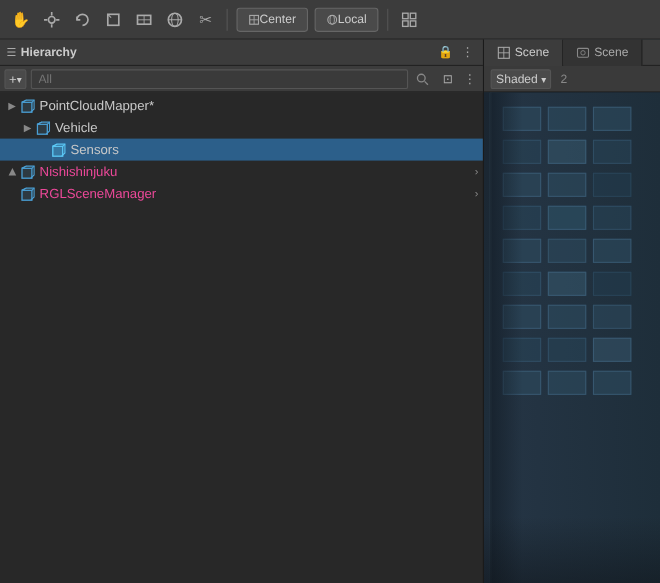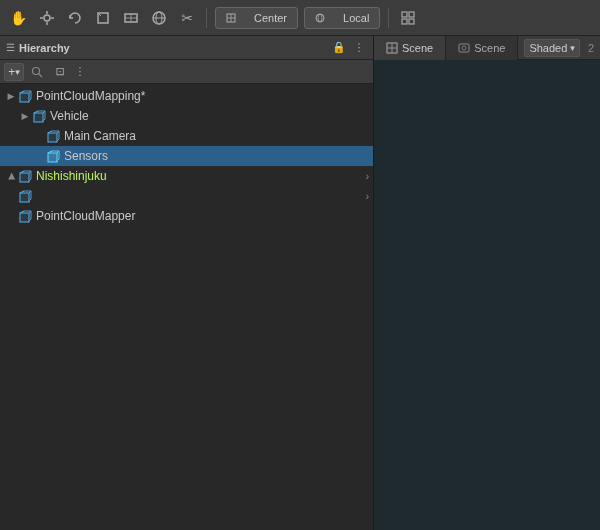--- a/index.html
+++ b/index.html
@@ -43,21 +43,21 @@
     .toolbar-btn {
       height: 22px;
       padding: 0 10px;
       background: #4a4a4a;
       border: 1px solid #666;
       border-radius: 3px;
       color: #ccc;
       font-size: 11px;
       display: flex;
       align-items: center;
-      gap: 18px;
+      gap: 0;
       cursor: pointer;
     }
 
     
     .main-layout {
       display: flex;
       height: calc(530px - 36px);
     }
 
     
@@ -195,38 +195,38 @@
     }
     .cube-icon svg {
       width: 13px;
       height: 13px;
     }
 
     .tree-label {
       font-size: 12px;
       white-space: nowrap;
     }
-    .tree-label.blue { color: #bef264; }
+    .tree-label.blue { color: #ec4899; }
     .tree-label.normal { color: #c8c8c8; }
 
     .tree-item-more {
       margin-left: auto;
       display: flex;
       align-items: center;
     }
     .chevron-right {
       color: #888;
       font-size: 10px;
     }
 
     
     .right-panel {
       flex: 1;
       display: flex;
-      flex-direction: row;
+      flex-direction: column;
       background: #1e2a2e;
     }
     .right-panel-header {
       height: 24px;
       background: #3c3c3c;
       border-bottom: 1px solid #222;
       display: flex;
       align-items: center;
     }
     .right-tab {
@@ -366,20 +366,21 @@
         <div class="panel-header-btn">🔒</div>
         <div class="panel-header-btn">⋮</div>
       </div>
     </div>
 
     <div class="search-bar">
       <div class="add-btn">
         <span>+</span>
         <span style="font-size:9px;">▾</span>
       </div>
+      <input class="search-input" type="text" placeholder="All" style="">
       <div class="search-icon-btn">
         <svg width="12" height="12" viewBox="0 0 12 12" fill="none">
           <circle cx="5" cy="5" r="3.5" stroke="#888" stroke-width="1.2"></circle>
           <line x1="8" y1="8" x2="11" y2="11" stroke="#888" stroke-width="1.2"></line>
         </svg>
       </div>
       <div class="panel-header-btn" style="margin-left:2px;">⊡</div>
       <div class="panel-header-btn">⋮</div>
     </div>
 
@@ -389,51 +390,38 @@
         <span class="tree-indent" style="width:4px;"></span>
         <span class="tree-arrow open">▶</span>
         <span class="cube-icon">
           <svg viewBox="0 0 13 13" fill="none">
             <rect x="1" y="3" width="9" height="9" stroke="#4a9fd4" stroke-width="1.2" fill="rgba(74,159,212,0.15)"></rect>
             <polyline points="1,3 5,1 12,1 12,9 9,12" stroke="#4a9fd4" stroke-width="1" fill="none"></polyline>
             <line x1="1" y1="3" x2="5" y2="1" stroke="#4a9fd4" stroke-width="1"></line>
             <line x1="10" y1="3" x2="12" y2="1" stroke="#4a9fd4" stroke-width="1"></line>
           </svg>
         </span>
-        <span class="tree-label normal">PointCloudMapping*</span>
+        <span class="tree-label normal">PointCloudMapper*</span>
       </div>
 
       <div class="tree-item">
         <span class="tree-indent" style="width:18px;"></span>
         <span class="tree-arrow open">▶</span>
         <span class="cube-icon">
           <svg viewBox="0 0 13 13" fill="none">
             <rect x="1" y="3" width="9" height="9" stroke="#4a9fd4" stroke-width="1.2" fill="rgba(74,159,212,0.15)"></rect>
             <polyline points="1,3 5,1 12,1 12,9 9,12" stroke="#4a9fd4" stroke-width="1" fill="none"></polyline>
             <line x1="1" y1="3" x2="5" y2="1" stroke="#4a9fd4" stroke-width="1"></line>
             <line x1="10" y1="3" x2="12" y2="1" stroke="#4a9fd4" stroke-width="1"></line>
           </svg>
         </span>
         <span class="tree-label normal">Vehicle</span>
       </div>
 
 
-      <div class="tree-item">
-        <span class="tree-indent" style="width:32px;"></span>
-        <span class="tree-no-arrow"></span>
-        <span class="cube-icon">
-          <svg viewBox="0 0 13 13" fill="none">
-            <rect x="1" y="3" width="9" height="9" stroke="#4a9fd4" stroke-width="1.2" fill="rgba(74,159,212,0.15)"></rect>
-            <polyline points="1,3 5,1 12,1 12,9 9,12" stroke="#4a9fd4" stroke-width="1" fill="none"></polyline>
-            <line x1="1" y1="3" x2="5" y2="1" stroke="#4a9fd4" stroke-width="1"></line>
-            <line x1="10" y1="3" x2="12" y2="1" stroke="#4a9fd4" stroke-width="1"></line>
-          </svg>
-        </span>
-        <span class="tree-label normal">Main Camera</span>
-      </div>
 
       <div class="tree-item selected">
         <span class="tree-indent" style="width:32px;"></span>
         <span class="tree-no-arrow"></span>
         <span class="cube-icon">
           <svg viewBox="0 0 13 13" fill="none">
             <rect x="1" y="3" width="9" height="9" stroke="#5bc8f5" stroke-width="1.2" fill="rgba(91,200,245,0.25)"></rect>
             <polyline points="1,3 5,1 12,1 12,9 9,12" stroke="#5bc8f5" stroke-width="1" fill="none"></polyline>
             <line x1="1" y1="3" x2="5" y2="1" stroke="#5bc8f5" stroke-width="1"></line>
             <line x1="10" y1="3" x2="12" y2="1" stroke="#5bc8f5" stroke-width="1"></line>
@@ -463,38 +451,26 @@
         <span class="tree-indent" style="width:4px;"></span>
         <span class="tree-no-arrow"></span>
         <span class="cube-icon">
           <svg viewBox="0 0 13 13" fill="none">
             <rect x="1" y="3" width="9" height="9" stroke="#4a9fd4" stroke-width="1.2" fill="rgba(74,159,212,0.15)"></rect>
             <polyline points="1,3 5,1 12,1 12,9 9,12" stroke="#4a9fd4" stroke-width="1" fill="none"></polyline>
             <line x1="1" y1="3" x2="5" y2="1" stroke="#4a9fd4" stroke-width="1"></line>
             <line x1="10" y1="3" x2="12" y2="1" stroke="#4a9fd4" stroke-width="1"></line>
           </svg>
         </span>
+        <span class="tree-label blue">RGLSceneManager</span>
         <div class="tree-item-more">
           <span class="chevron-right">›</span>
         </div>
       </div>
 
-      <div class="tree-item">
-        <span class="tree-indent" style="width:4px;"></span>
-        <span class="tree-no-arrow"></span>
-        <span class="cube-icon">
-          <svg viewBox="0 0 13 13" fill="none">
-            <rect x="1" y="3" width="9" height="9" stroke="#4a9fd4" stroke-width="1.2" fill="rgba(74,159,212,0.15)"></rect>
-            <polyline points="1,3 5,1 12,1 12,9 9,12" stroke="#4a9fd4" stroke-width="1" fill="none"></polyline>
-            <line x1="1" y1="3" x2="5" y2="1" stroke="#4a9fd4" stroke-width="1"></line>
-            <line x1="10" y1="3" x2="12" y2="1" stroke="#4a9fd4" stroke-width="1"></line>
-          </svg>
-        </span>
-        <span class="tree-label normal">PointCloudMapper</span>
-      </div>
 
     </div>
   </div>
 
   <div class="right-panel">
 
     <div class="right-panel-header">
       <div class="right-tab active">
         <svg width="12" height="12" viewBox="0 0 12 12" fill="none" style="margin-right:4px;">
           <rect x="1" y="1" width="10" height="10" stroke="#aaa" stroke-width="1" fill="none"></rect>

